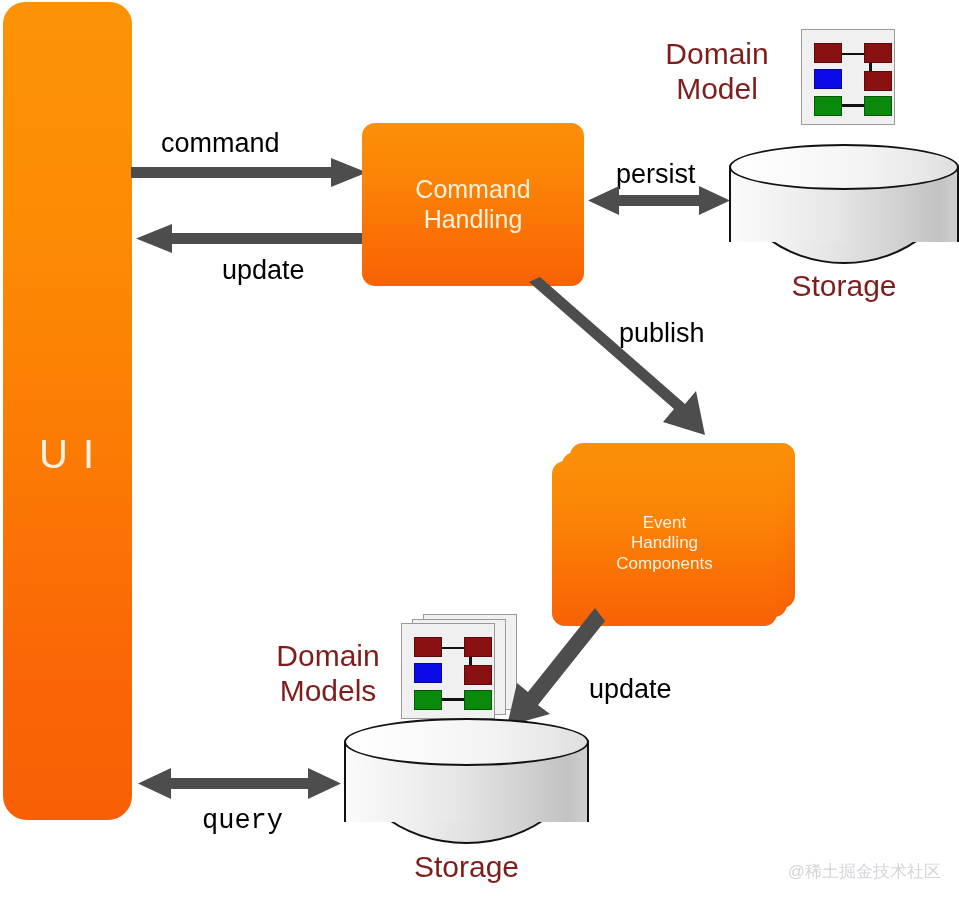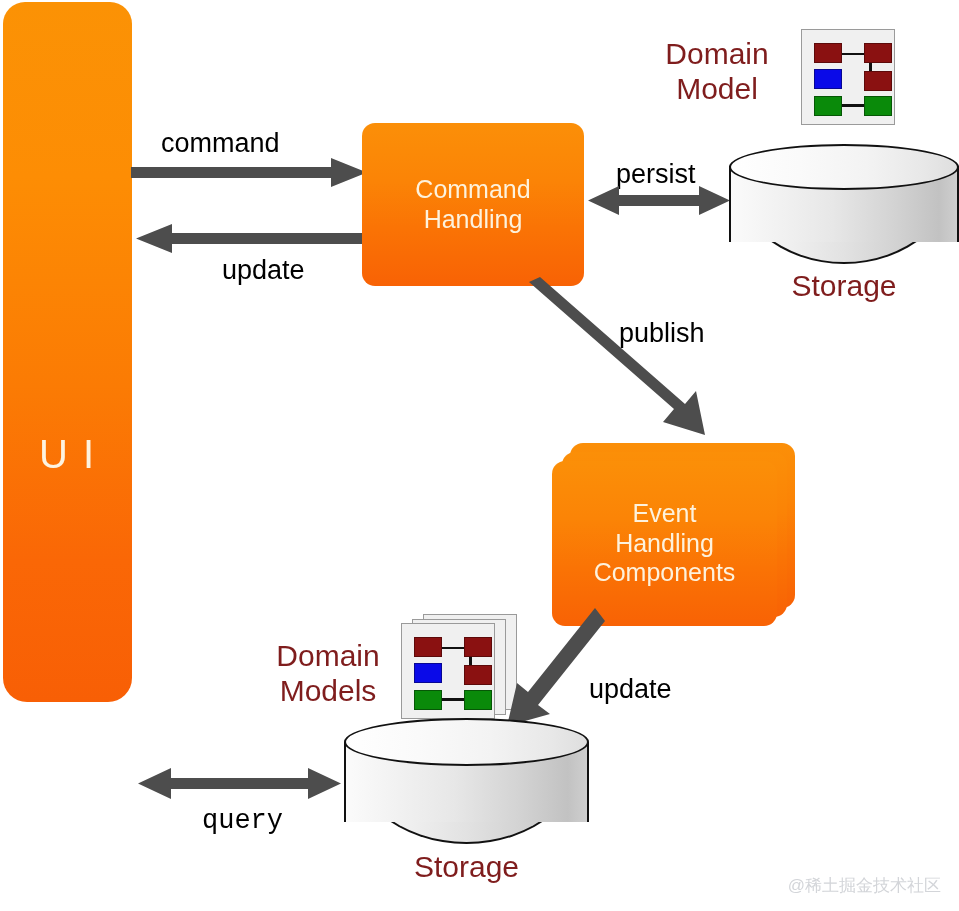--- a/index.html
+++ b/index.html
@@ -12,21 +12,21 @@
     width:959px;
     height:911px;
     background:#ffffff;
     overflow:hidden;
   }
 
   
   .ui-bar{
     position:absolute;
     left:3px; top:2px;
-    width:129px; height:700px;
+    width:129px; height:818px;
     border-radius:22px 22px 24px 24px;
     background:linear-gradient(180deg,#fb9205 0%,#fd8d04 25%,#fb7b04 55%,#fa6706 80%,#f85f05 100%);
   }
   .ui-bar-label{
     position:absolute;
     left:0; right:0; top:432px;
     text-align:center;
     color:#fdf3e0;
     font-size:40px;
     letter-spacing:2px;
@@ -60,21 +60,21 @@
   .stack-card{
     position:absolute;
     border-radius:13px;
     background:linear-gradient(180deg,#fb8f08 0%,#fb8406 35%,#fa7305 65%,#f86205 100%);
   }
   .stack-card.back2{ left:18px; top:0px;   width:225px; height:165px; }
   .stack-card.back1{ left:10px; top:9px;   width:225px; height:165px; }
   .stack-card.front{
     left:0px; top:18px; width:225px; height:165px;
     display:flex; align-items:center; justify-content:center;
-    text-align:center; color:#fdf2dd; font-size:25px; line-height:1.18;
+    text-align:center; color:#fdf2dd; font-size:17px; line-height:1.18;
   }
 
   
   .arrow-svg{position:absolute;overflow:visible;}
 
   
   .lbl{
     position:absolute;
     color:#000000;
     font-size:27px;
@@ -132,21 +132,21 @@
     left:0; top:0;
     border:2px solid #111;
     border-radius:50%;
     box-sizing:border-box;
     background:linear-gradient(90deg,#ffffff 0%,#fafafa 30%,#f3f3f3 60%,#e8e8e8 85%,#dedede 100%);
   }
 
   
   .watermark{
     position:absolute;
-    right:18px; bottom:14px;
+    right:18px; bottom:28px;
     color:#d3d5d9;
     font-size:17px;
     white-space:nowrap;
   }
 </style>
 </head>
 <body>
 
 <div id="canvas">
 

